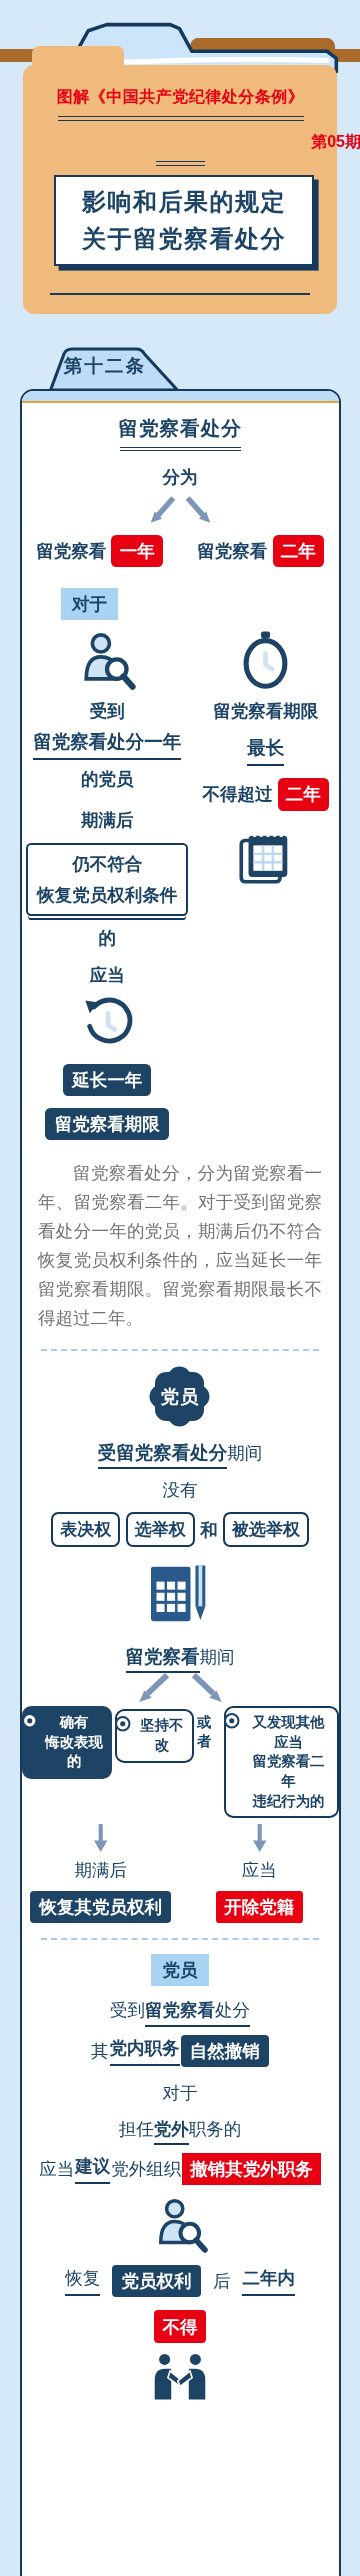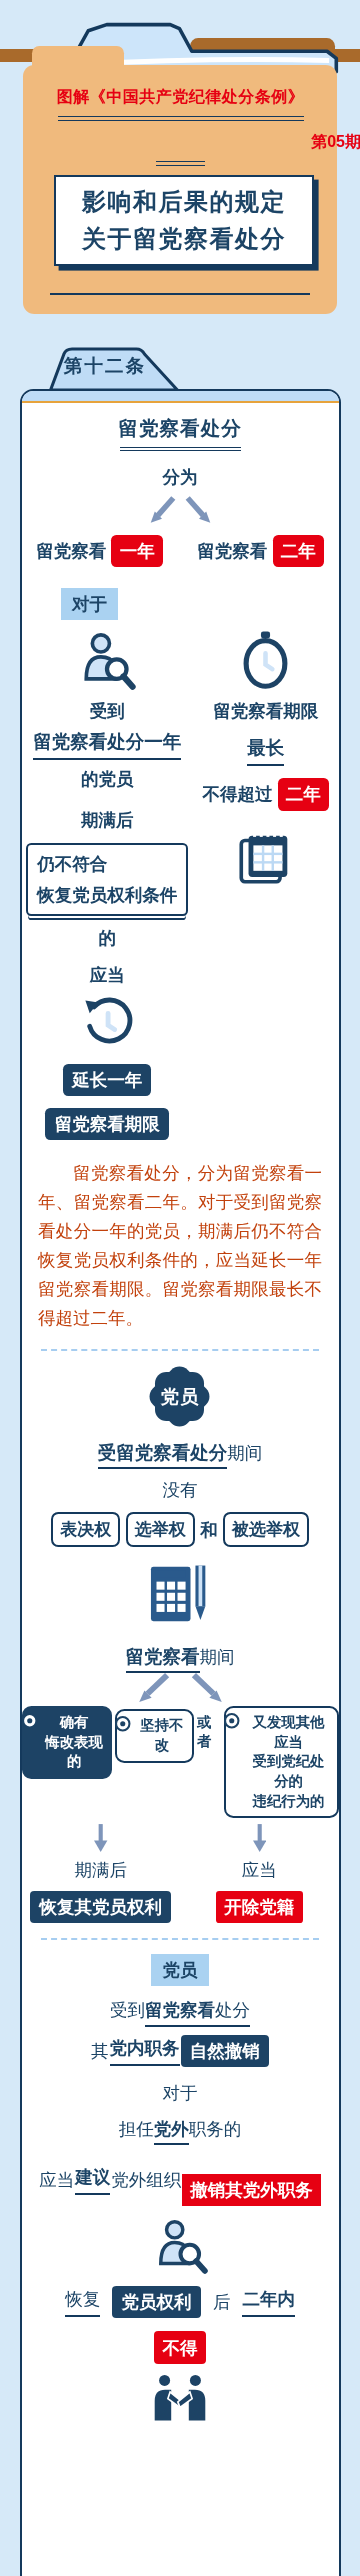--- a/index.html
+++ b/index.html
@@ -32,27 +32,27 @@
   .band-top{height:10.3px;background:#bedcf7;border-bottom:2.6px solid #e7a33c;}
   .flow{display:flex;flex-direction:column;align-items:center;}
   .t34{font-size:17.5px;font-weight:bold;color:#1c4466;}
   .t38{font-size:19.6px;font-weight:bold;color:#1c4466;letter-spacing:1px;}
   .ul4{border-bottom:2.1px solid #14395c;padding-bottom:4.1px;}
   .dblu{border-top:1.5px solid #14395c;border-bottom:1.5px solid #14395c;height:2.6px;margin-top:5.2px;}
   .badge-red{background:#e60012;color:#fff;font-weight:bold;font-size:17.5px;border-radius:5.2px;padding:4.1px 8.2px;display:inline-block;}
   .badge-navy{background:#1d4365;color:#fff;font-weight:bold;font-size:17.5px;border-radius:5.2px;padding:4.1px 9.3px;display:inline-block;}
   .hl{background:#aad2f1;color:#1c4466;font-weight:bold;font-size:17.5px;padding:4.1px 11.3px;display:inline-block;}
   .row{display:flex;align-items:center;justify-content:center;gap:5.2px;}
-  .para{width:284px;font-size:17.5px;line-height:29px;color:#c2410c;text-align:justify;text-indent:2em;font-weight:400;}
+  .para{width:284px;font-size:17.5px;line-height:29px;color:#737373;text-align:justify;text-indent:2em;font-weight:400;}
   .dashed{width:278px;border-top:2.6px dashed #a6cdf0;height:0;}
   .cols{display:flex;width:100%;}
   .colL{width:54%;display:flex;flex-direction:column;align-items:center;}
   .colR{width:46%;display:flex;flex-direction:column;align-items:center;}
   .memberbox{border:2.1px solid #14395c;border-radius:5.2px;padding:7.2px 9.3px;display:flex;flex-direction:column;
-     gap:7.2px;box-shadow:0 4.1px 0 -2.1px #fff,0 6.2px 0 -2.1px #14395c;}
+     align-items:center;gap:7.2px;box-shadow:0 4.1px 0 -2.1px #fff,0 6.2px 0 -2.1px #14395c;}
   .pill{border:2.1px solid #14395c;border-radius:7.2px;background:#fff;color:#1c4466;font-weight:bold;font-size:17px;padding:4.1px 7.2px;}
   .seal{position:relative;width:60px;height:60px;display:flex;align-items:center;justify-content:center;}
   .seal::before,.seal::after{content:"";position:absolute;left:5.2px;top:5.2px;width:49px;height:49px;background:#1d4365;border-radius:11.3px;}
   .seal::after{transform:rotate(45deg);}
   .seal span{position:relative;z-index:2;color:#fff;font-size:18.5px;font-weight:bold;letter-spacing:1px;}
   .bubble{position:relative;border:2.1px solid #14395c;border-radius:9.3px;background:#fff;color:#1c4466;
       font-weight:bold;font-size:14.4px;padding:5.2px 6.2px 5.2px 20.6px;text-align:center;line-height:19.6px;}
   .bubble.dark{background:#1d4365;color:#fff;border-color:#1d4365;}
   .bub-ic{position:absolute;left:-3.1px;top:4.1px;}
   .labels-row{display:flex;width:100%;}
@@ -253,21 +253,21 @@
         </svg>
         <span>坚持不改</span>
       </div>
       <span class="t34" style="margin-top:7.2px;font-size:14.4px;">或者</span>
       <div class="bubble">
         <svg class="bub-ic" width="17.5" height="17.5" viewBox="0 0 34 34">
           <circle cx="17" cy="17" r="13" fill="#ffffff" stroke="#1d4365" stroke-width="4"></circle>
             <circle cx="17" cy="17" r="5" fill="#1d4365"></circle>
         </svg>
         <span style="display:block;">又发现其他应当</span>
-        <span style="display:block;">受到党纪处分的</span>
+        <span style="display:block;">留党察看二年</span>
         <span style="display:block;">违纪行为的</span>
       </div>
     </div>
 
     <div class="labels-row" style="margin-top:5.2px;">
       <div><svg width="13.4" height="29" viewBox="0 0 26 56">
             <rect x="9" y="0" width="8" height="34" fill="#7e95ba"></rect>
             <polygon points="0,32 26,32 13,54" fill="#7e95ba"></polygon>
           </svg></div>
       <div><svg width="13.4" height="29" viewBox="0 0 26 56">
@@ -306,21 +306,21 @@
     <div class="t34" style="margin-top:14.4px;font-weight:400;">对于</div>
 
     <div style="margin-top:11.3px;">
       <span class="t34" style="font-weight:400;">担任</span><span class="t34 ul4">党外</span><span class="t34" style="font-weight:400;">职务的</span>
     </div>
 
     <div class="row" style="margin-top:12.4px;gap:1px;">
       <span class="t34" style="font-weight:400;">应当</span>
       <span class="t34 ul4">建议</span>
       <span class="t34" style="font-weight:400;">党外组织</span>
-      <span class="badge-red" style="border-radius:0;margin-top:21px;">撤销其党外职务</span>
+      <span class="badge-red" style="border-radius:0;">撤销其党外职务</span>
     </div>
 
     <svg width="61" height="58" style="margin-top:10.3px;" viewBox="0 0 100 100">
       <circle cx="40" cy="22" r="14" fill="#cfe3f7" stroke="#1d4365" stroke-width="6"></circle>
       <path d="M16 80 Q16 44 40 44 Q56 44 62 56 L62 80 Z" fill="#cfe3f7" stroke="#1d4365" stroke-width="6"></path>
       <circle cx="66" cy="64" r="16" fill="#ffffff" stroke="#1d4365" stroke-width="7"></circle>
       <line x1="77" y1="76" x2="92" y2="93" stroke="#1d4365" stroke-width="10" stroke-linecap="round"></line>
     </svg>
 
 

